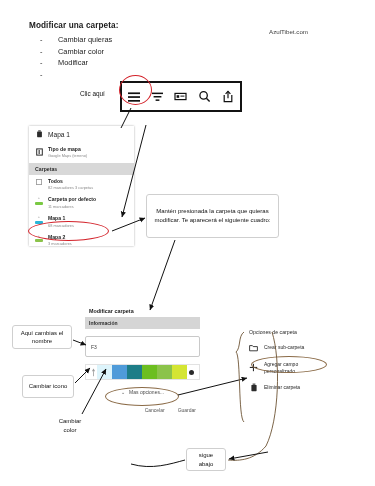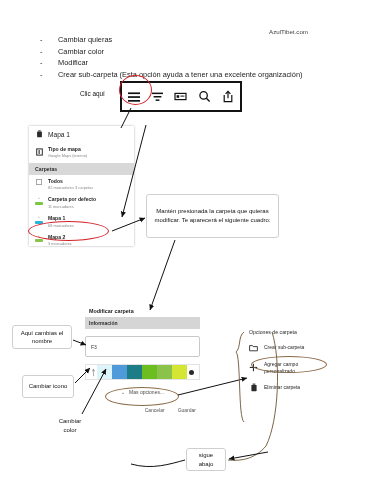--- a/index.html
+++ b/index.html
@@ -125,38 +125,38 @@
   .ell-sub{left:251px;top:356px;width:74px;height:15px;border-color:#8a6a46;}
 
   
   .vec{position:absolute;inset:0;pointer-events:none;}
 </style>
 </head>
 <body>
 
 <div class="page">
 
+  <div class="doc-title">Modificar una carpeta:</div>
   <div class="watermark">AzulTibet.com</div>
 
   <div class="bullets">
     <div class="bullet">
       <span class="dash">-</span>
       <span>Cambiar quieras</span>
     </div>
     <div class="bullet">
       <span class="dash">-</span>
       <span>Cambiar color</span>
     </div>
     <div class="bullet">
       <span class="dash">-</span>
       <span>Modificar</span>
     </div>
     <div class="bullet">
       <span class="dash">-</span>
-      <span>Crear sub-carpeta (Esta opción ayuda a tener una excelente organización)</span>
     </div>
   </div>
 
   <div class="clic-aqui">Clic aquí</div>
 
   <div class="toolbar">
     <div class="tb-icon">
       <svg width="14" height="12" viewBox="0 0 14 12">
         <rect x="1" y="1.4" width="12" height="1.7" fill="#111"></rect>
         <rect x="1" y="5.2" width="12" height="1.7" fill="#111"></rect>

